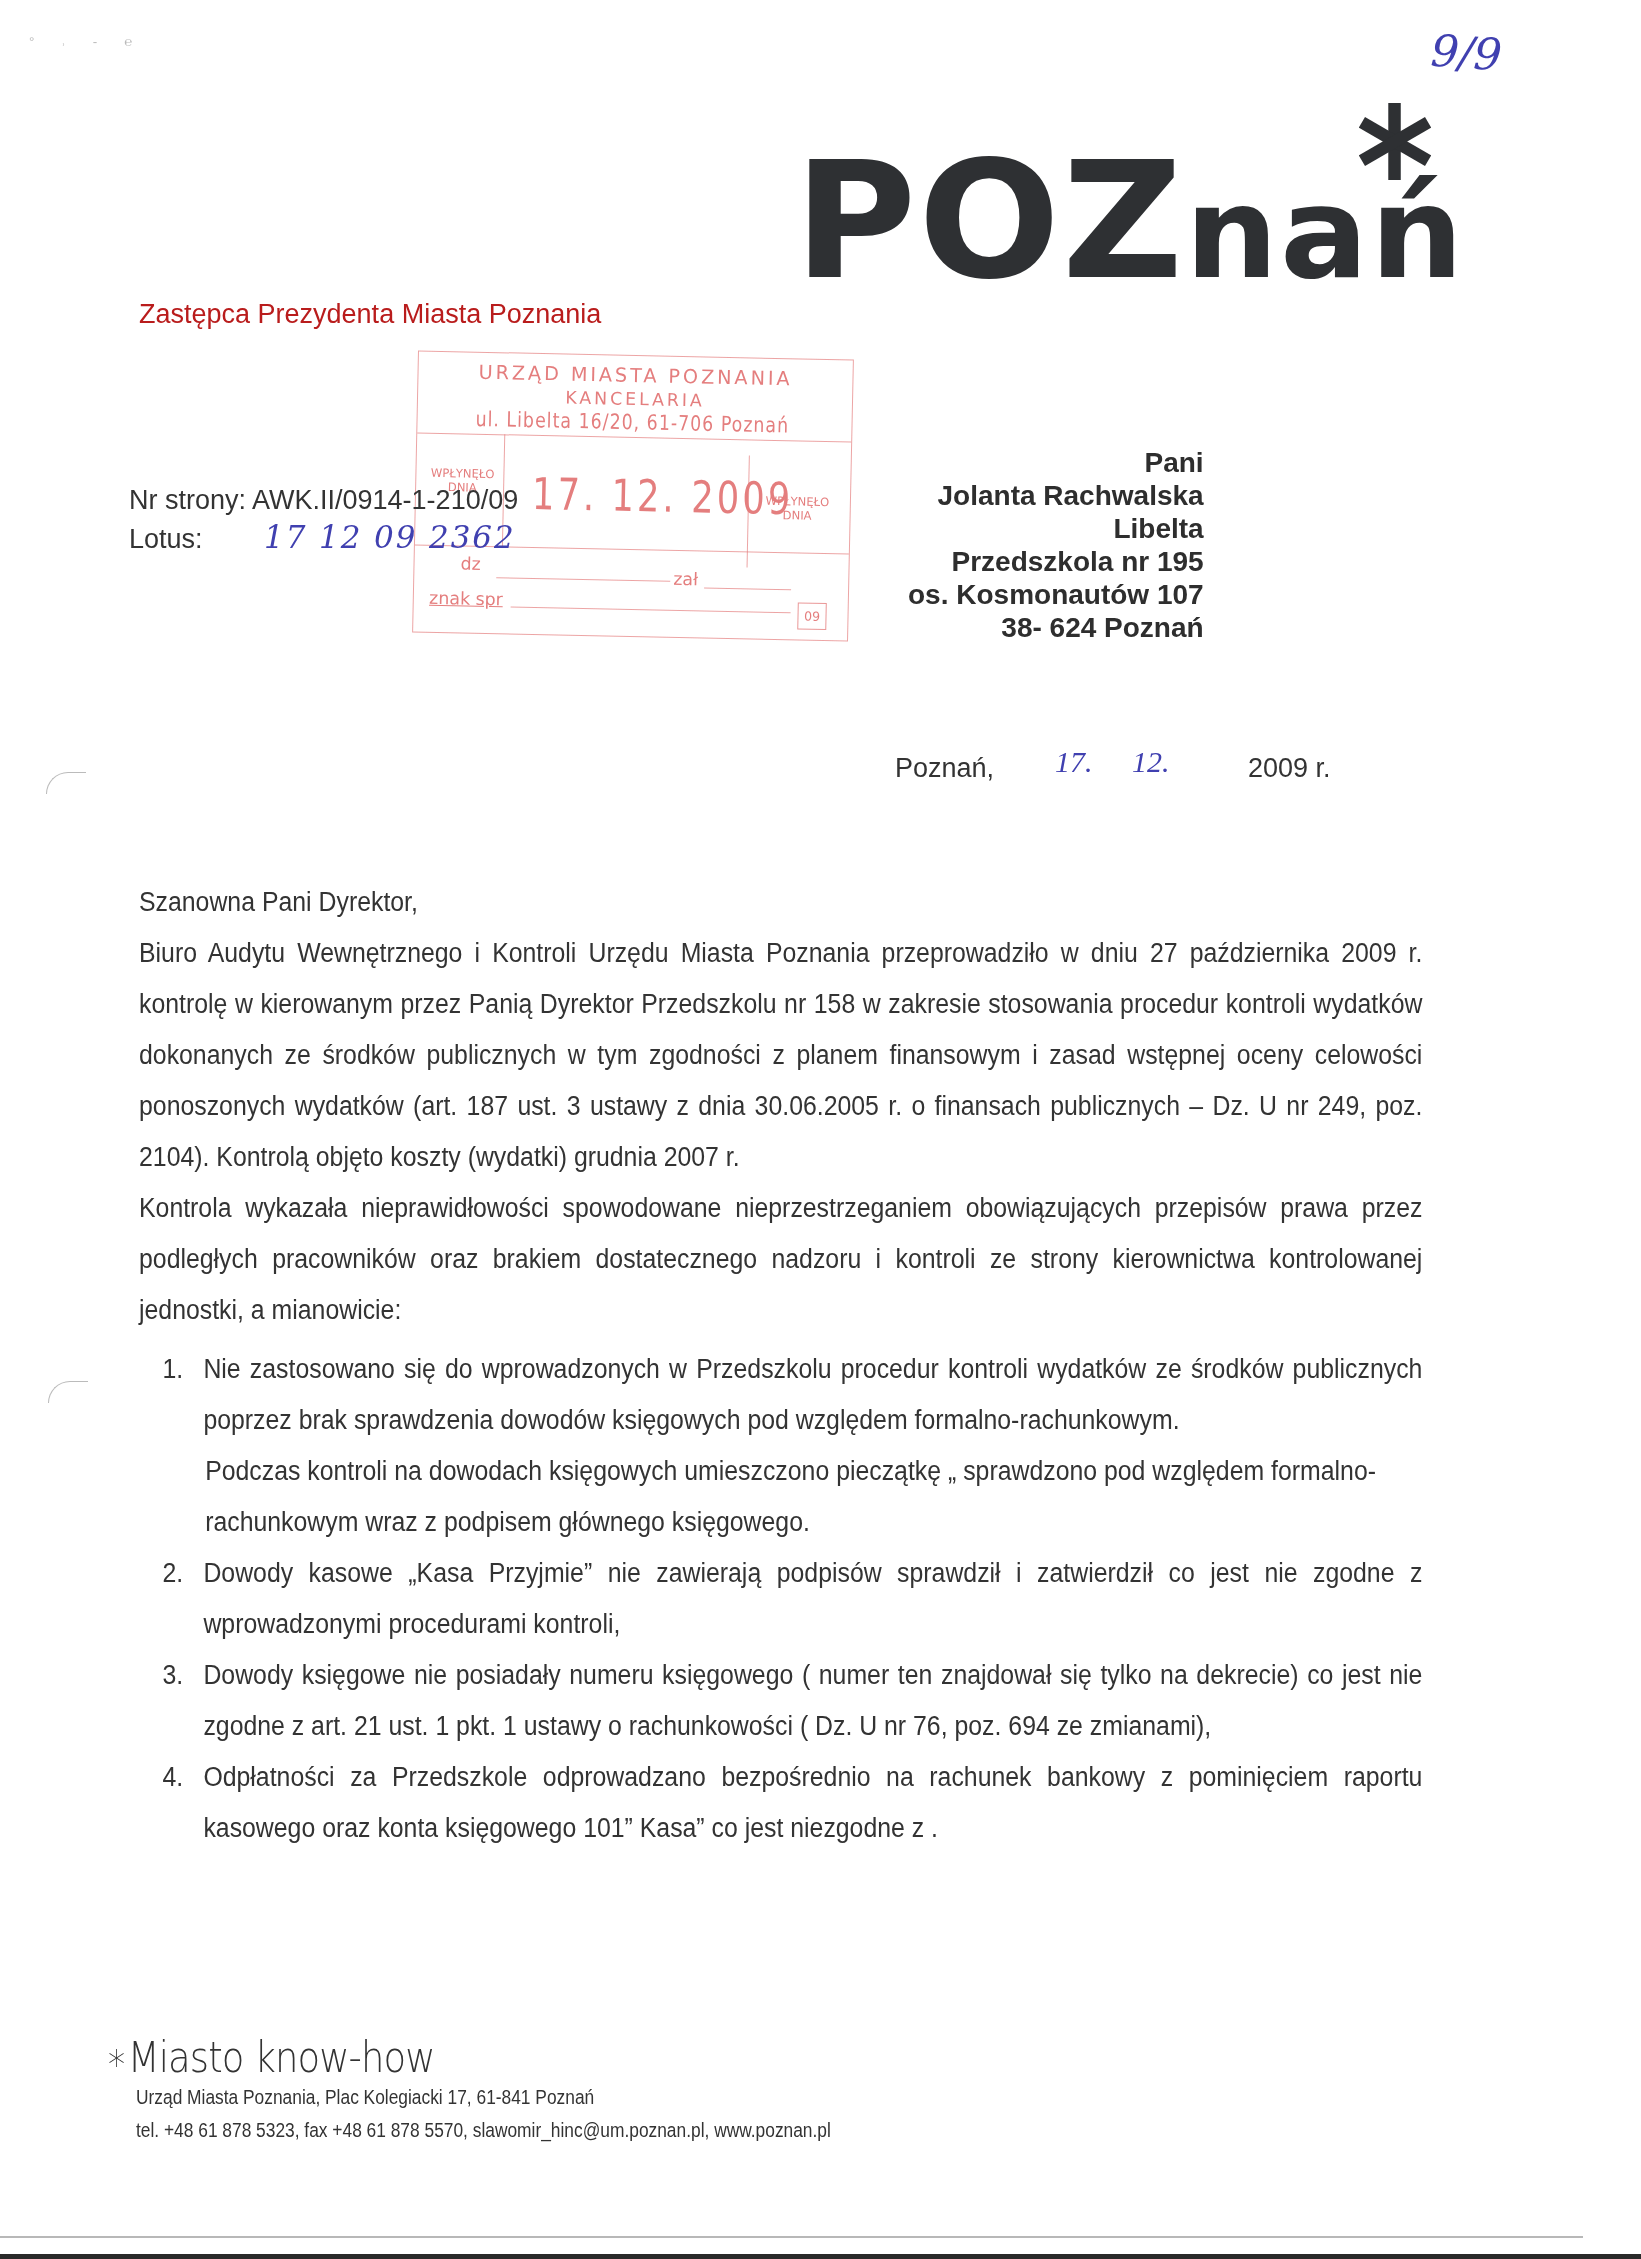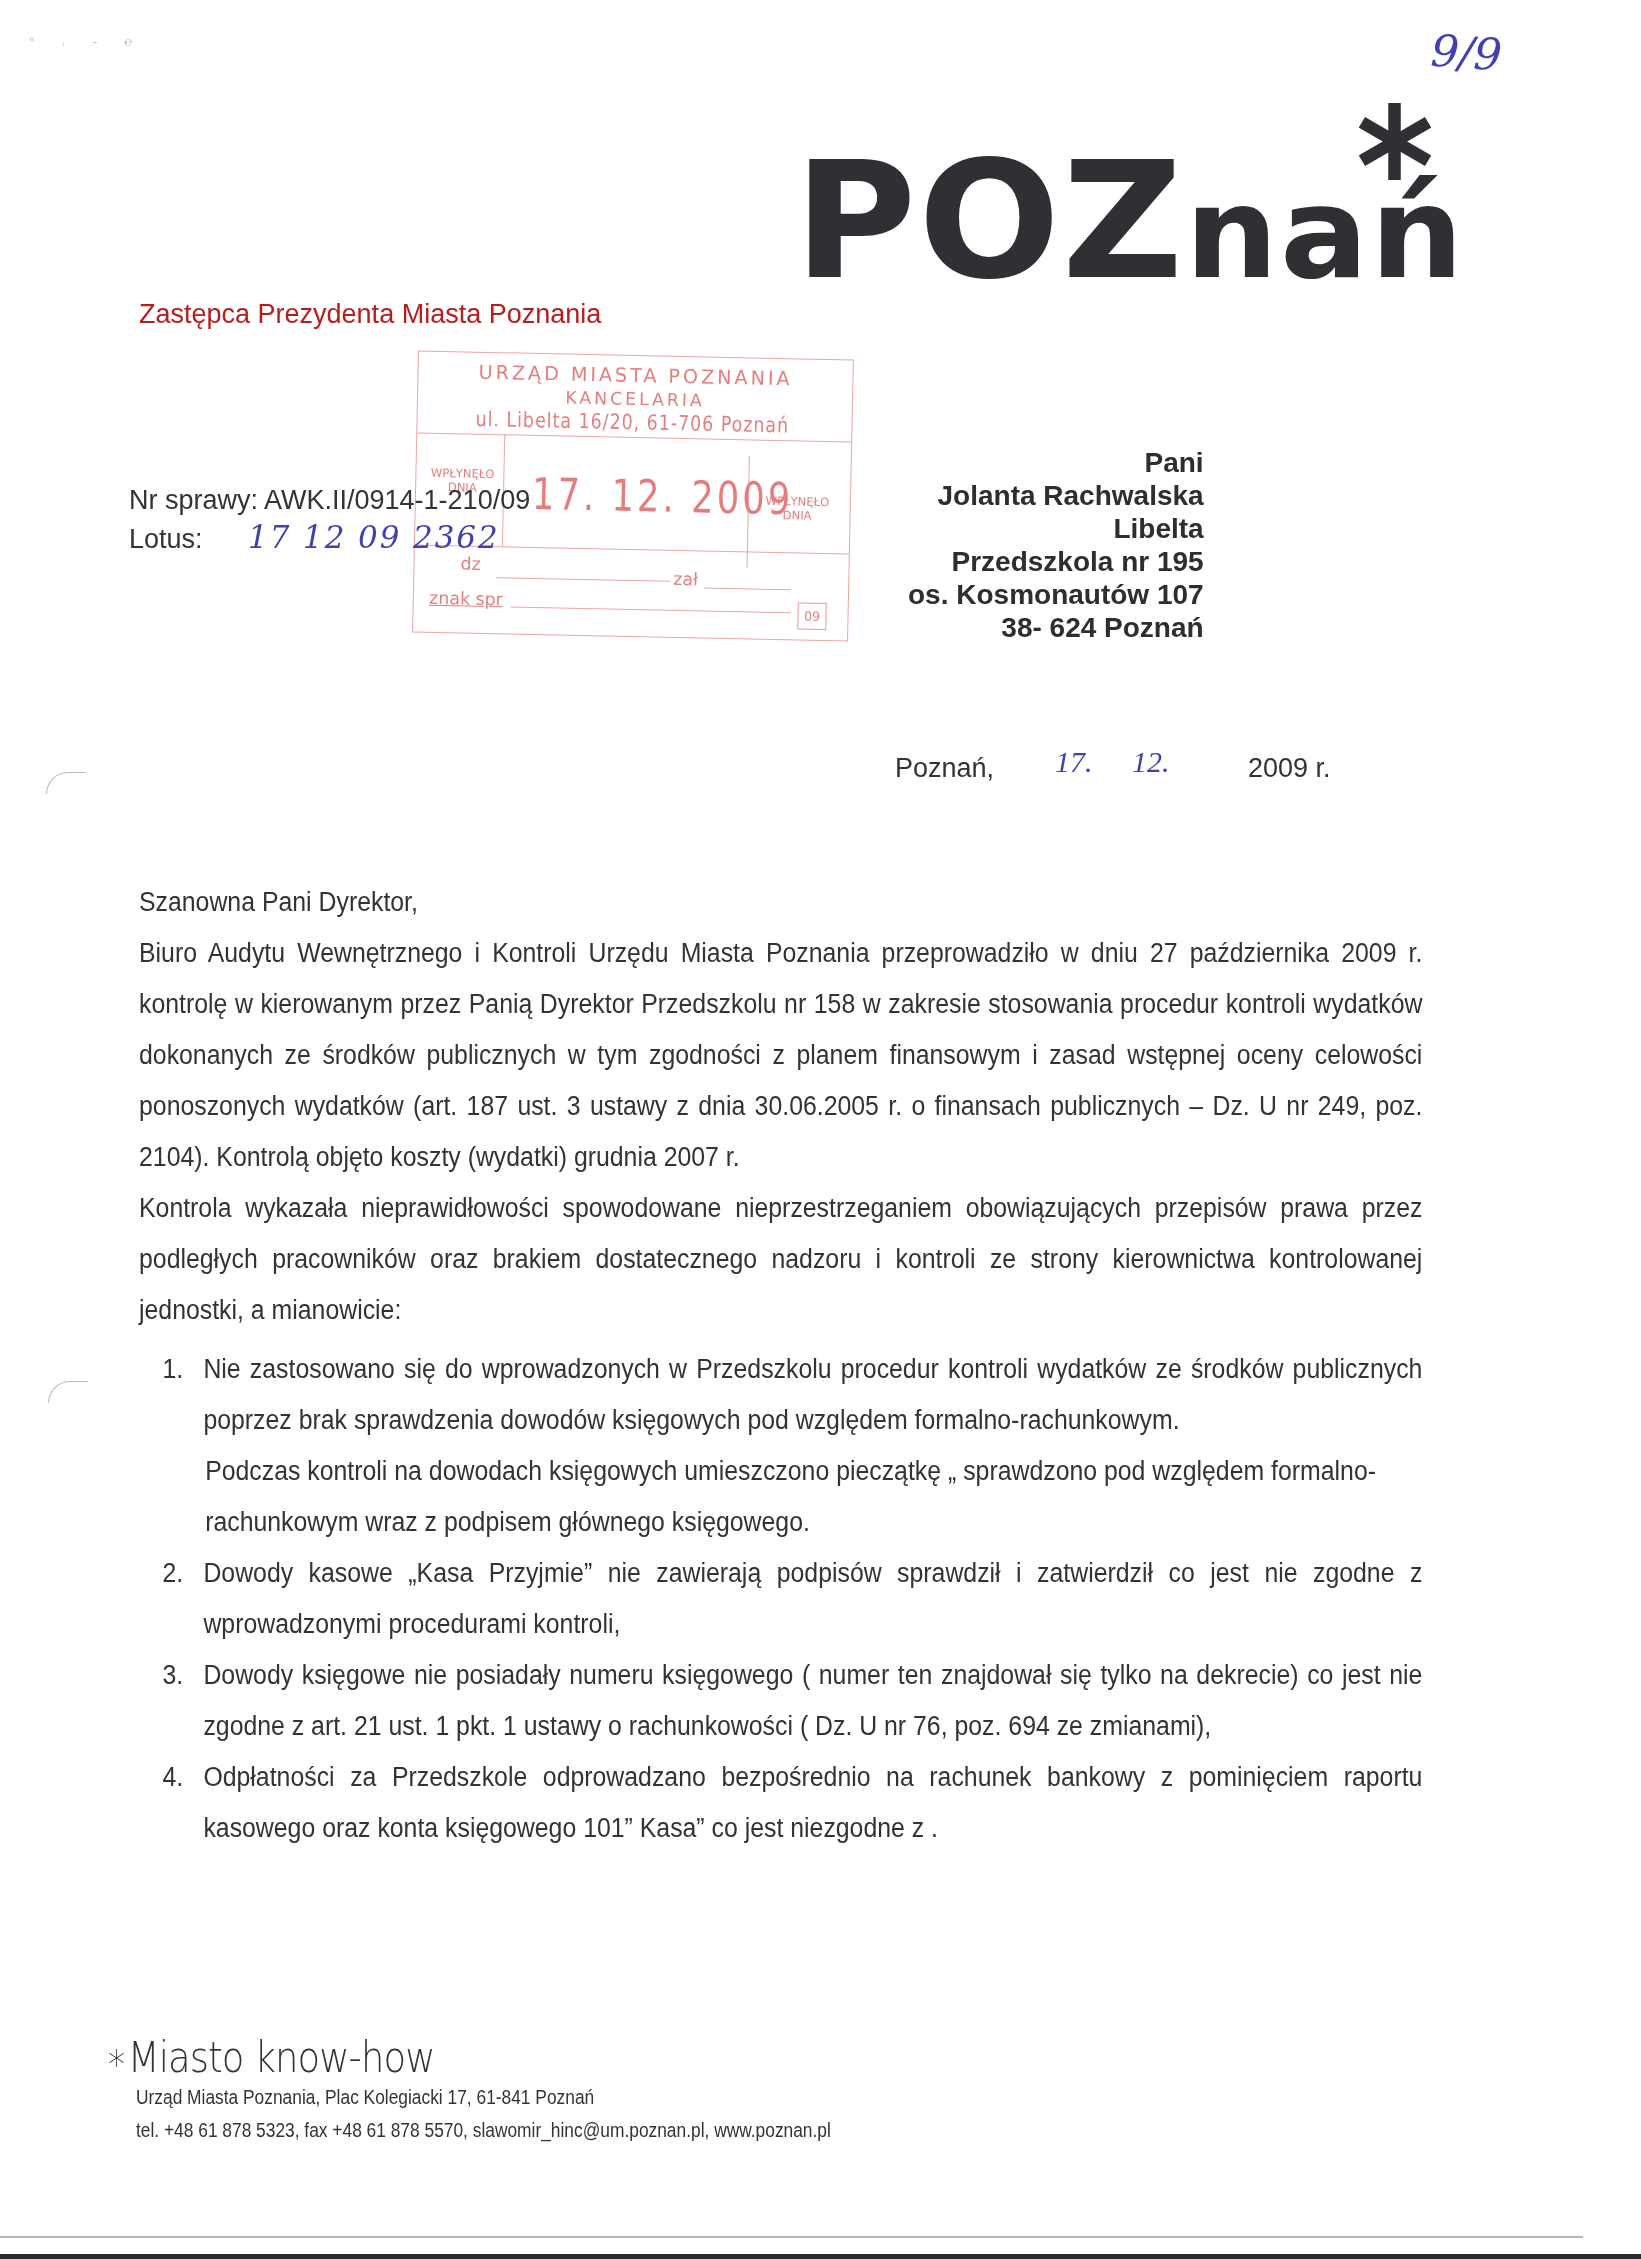--- a/index.html
+++ b/index.html
@@ -17,21 +17,21 @@
       font-family: "DejaVu Sans", sans-serif; font-size: 162px; font-weight: bold;
       color: #2e3033; letter-spacing: 1.9px; line-height: 1;
       transform: scaleX(1.03); transform-origin: left top;
     }
     .logo-text .low { font-size: 127px; }
     .logo-star { position: absolute; left: 565px; top: 1.9px; width: 72px; height: 77px; }
     .sender { left: 139px; top: 299px; font-size: 27px; color: #b91c1c; }
     .case-no { left: 129px; top: 485px; font-size: 27px; color: #333; }
     .lotus { left: 129px; top: 519px; font-size: 27px; color: #333; }
     .hand { font-family: "DejaVu Serif", serif; font-style: italic; color: #4040b0; }
-    .lotus .hand { font-size: 31px; margin-left: 38px; letter-spacing: 1.9px; }
+    .lotus .hand { font-size: 31px; margin-left: 54px; letter-spacing: 1.9px; }
     .stamp {
       left: 415px; top: 355px; width: 434px; height: 280px; color: #e06868;
       border: 1.9px solid rgba(224,104,104,0.7); transform: rotate(1.2deg);
       font-family: "DejaVu Sans", sans-serif; opacity: 0.85;
     }
     .stamp .s-title { position: absolute; left: 0; width: 100%; top: 7.7px; text-align: center; font-size: 19.3px; letter-spacing: 2.9px; }
     .stamp .s-sub { position: absolute; left: 0; width: 100%; top: 33px; text-align: center; font-size: 17.4px; letter-spacing: 2.9px; }
     .stamp .s-addr { position: absolute; left: 58px; top: 56px; font-size: 17.4px; letter-spacing: 1px; transform: scaleY(1.2); }
     .stamp .s-hline1 { position: absolute; left: 0; right: 0; top: 81px; border-top: 1.9px solid rgba(224,104,104,0.7); }
     .stamp .s-vl { position: absolute; left: 87px; top: 81px; height: 112px; border-left: 1.9px solid rgba(224,104,104,0.7); }
@@ -107,21 +107,21 @@
   <div class="s-dz">dz</div>
   <div class="s-line-a"></div>
   <div class="s-zal">zał</div>
   <div class="s-line-b"></div>
   <div class="s-znak">znak spr</div>
   <div class="s-line-c"></div>
   <div class="s-box">09</div>
 </div>
 
 <div class="abs case-no">
-  <span>Nr sprawy:</span>
+  <span>Nr strony:</span>
   <span>AWK.II/0914-1-210/09</span>
 </div>
 <div class="abs lotus">
   <span>Lotus:</span>
   <span class="hand">17 12 09  2362</span>
 </div>
 
 <div class="abs recipient">
   <div>Pani</div>
   <div>Jolanta Rachwalska</div>

